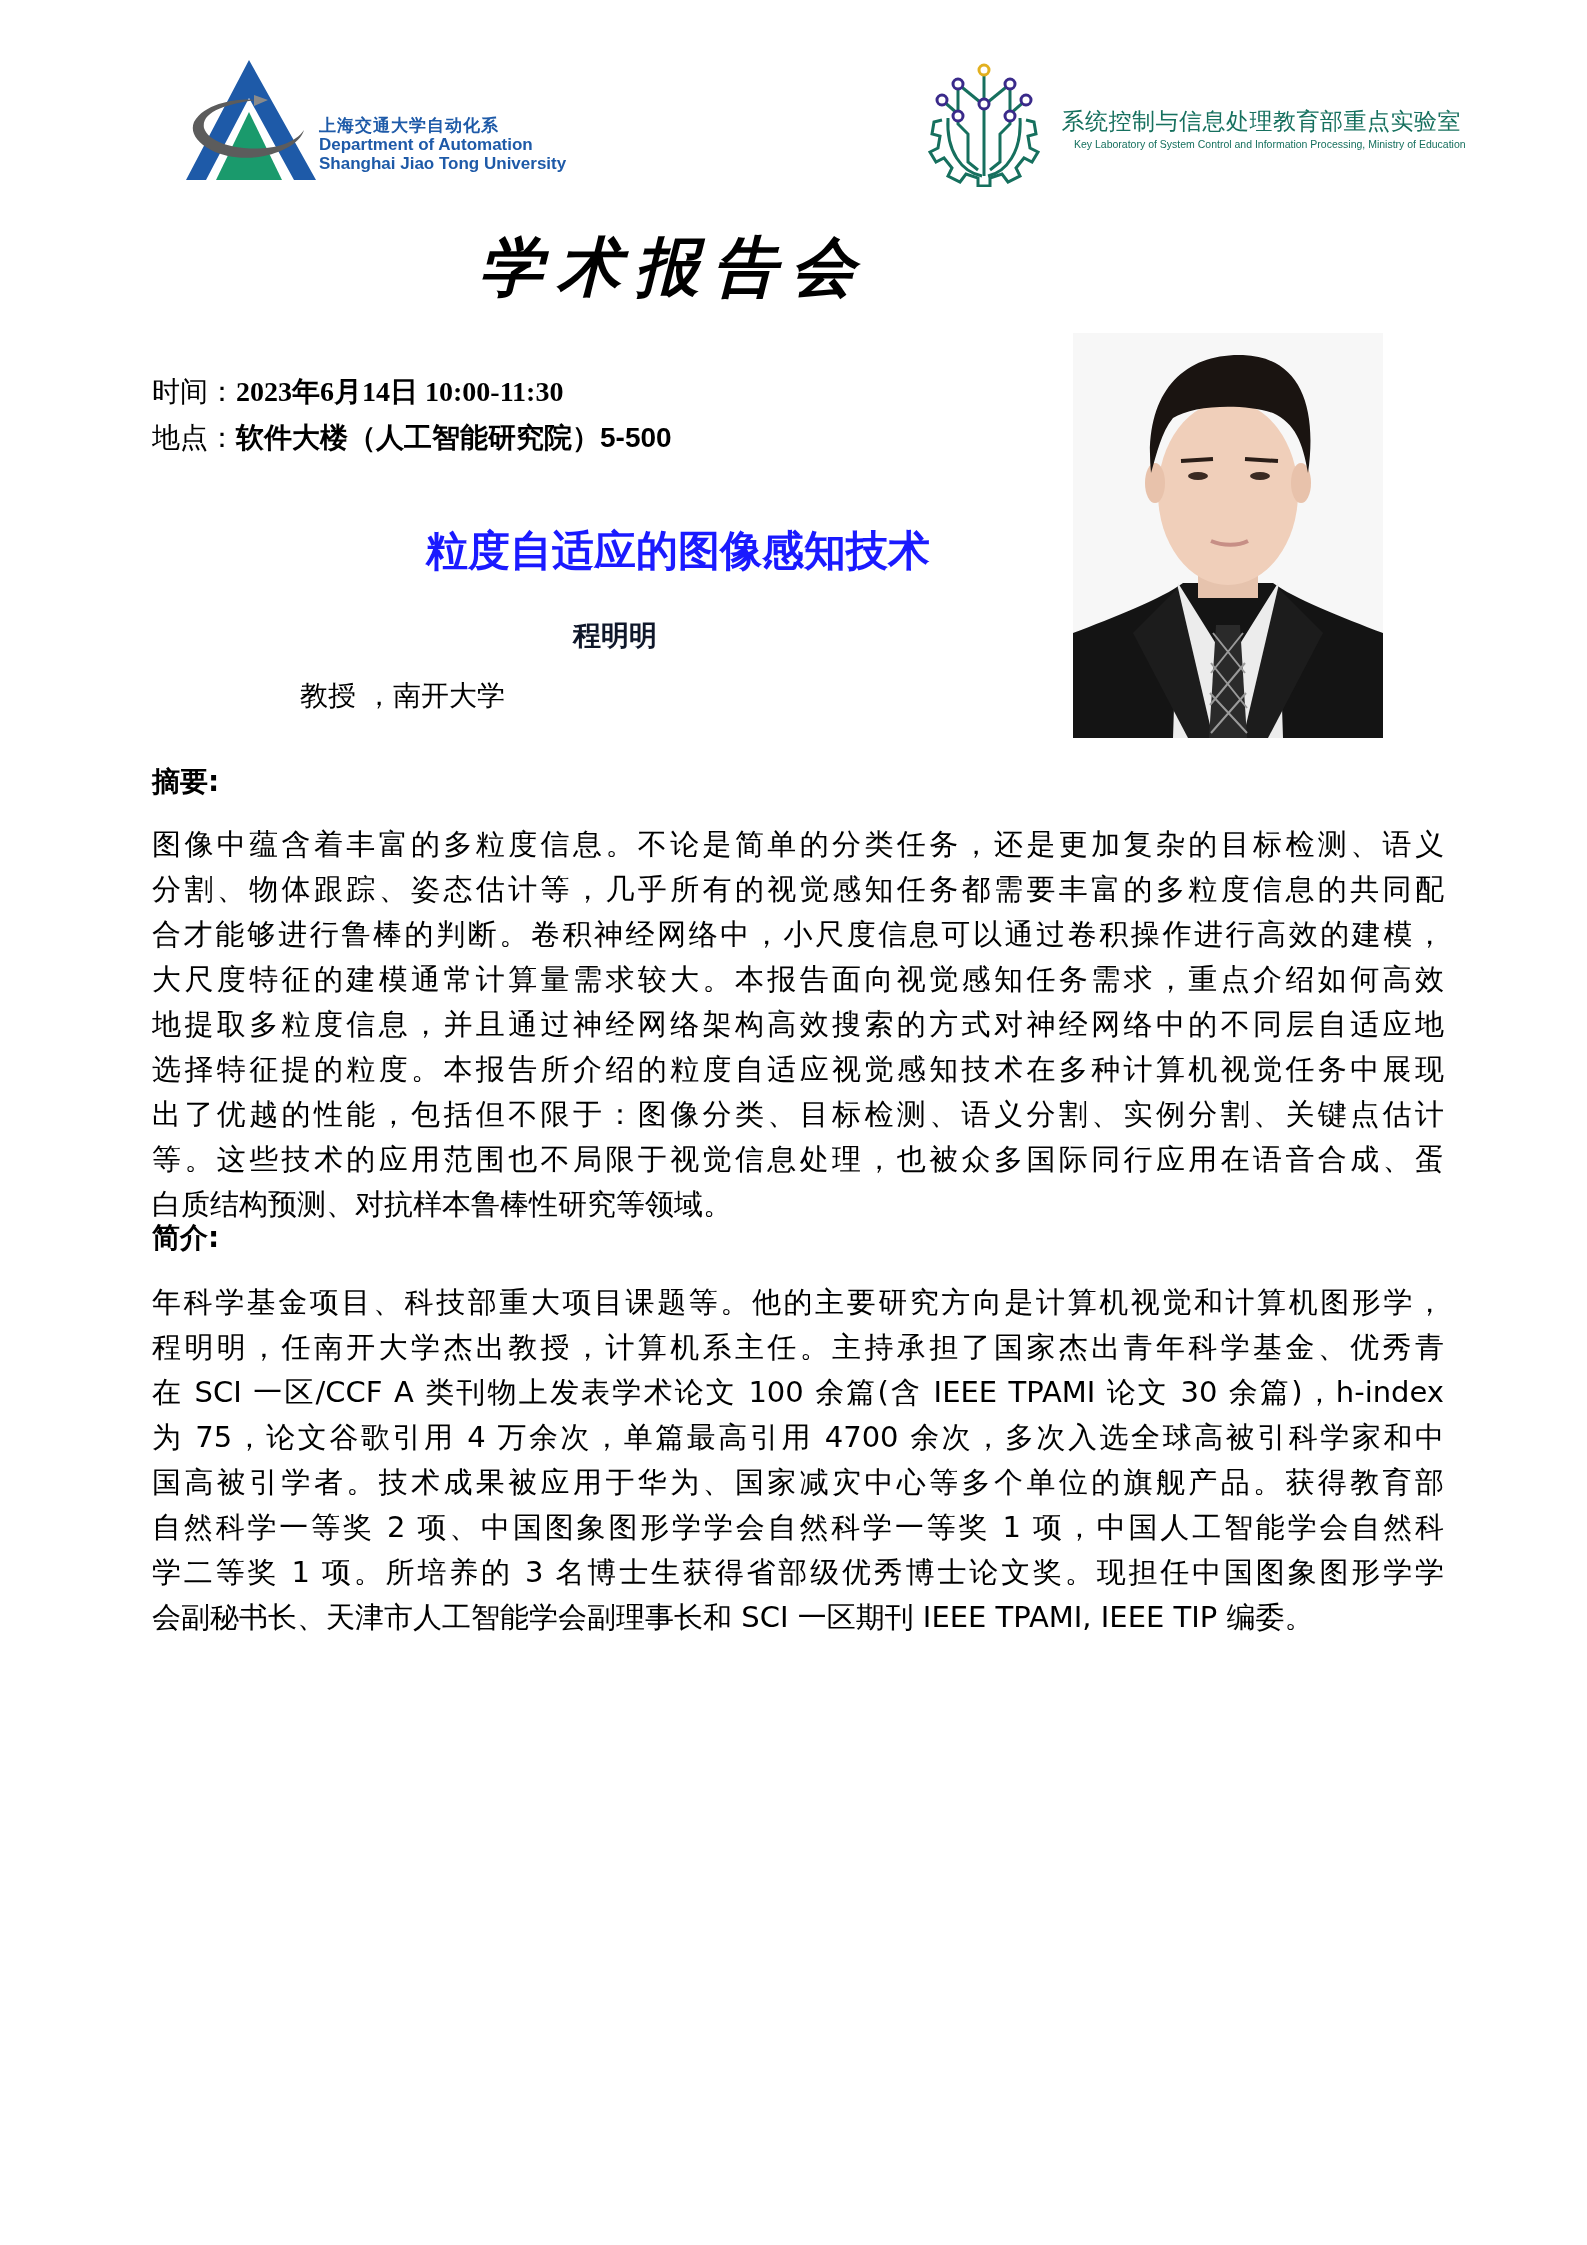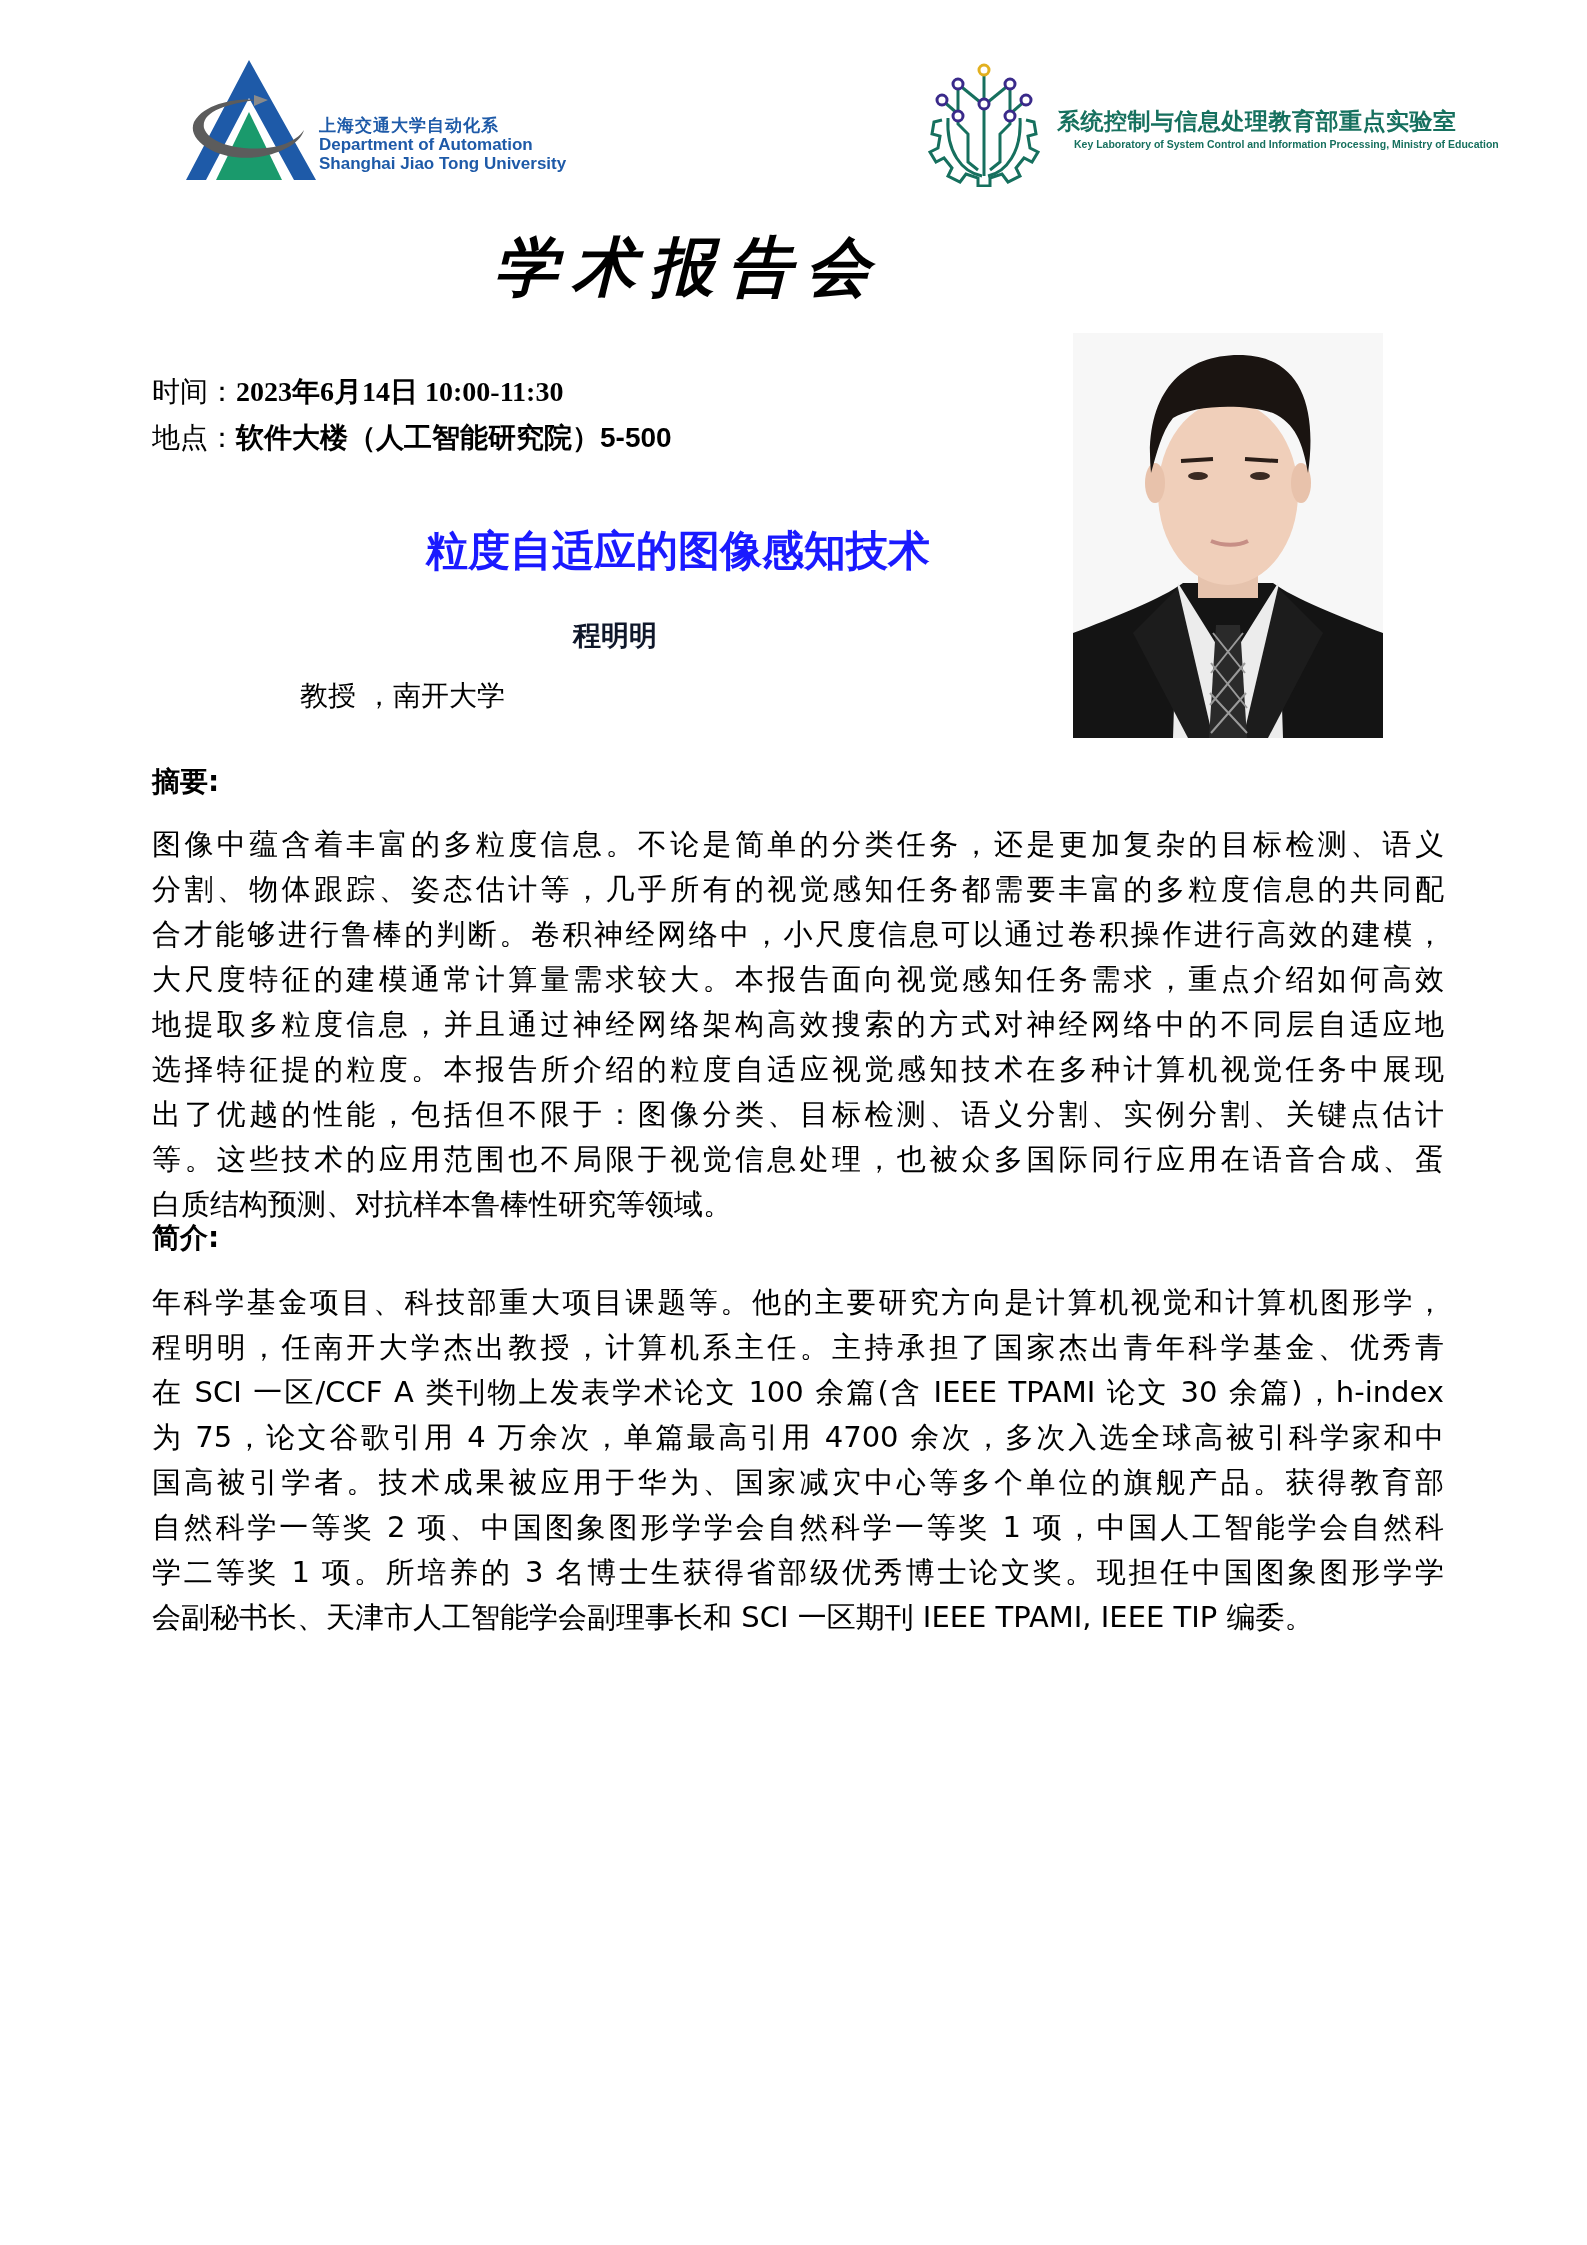--- a/index.html
+++ b/index.html
@@ -11,26 +11,26 @@
   .logo-sjtu { left: 186px; top: 60px; width: 420px; height: 125px; }
   .logo-sjtu svg { position: absolute; left: 0; top: 0; }
   .sjtu-text { position: absolute; left: 133px; top: 56px; color: #1e5aa8;
                font-family: "Liberation Sans", sans-serif; font-weight: bold; line-height: 19px; }
   .sjtu-cn { font-size: 17px; letter-spacing: 1px; }
   .sjtu-en { font-size: 17px; }
 
   .logo-lab { left: 922px; top: 62px; width: 540px; height: 125px; }
   .logo-lab svg { position: absolute; left: 0; top: 0; }
   .lab-text { position: absolute; left: 135px; top: 44px; color: #16705e;
-              font-family: "Liberation Sans", sans-serif; font-weight: bold; }
+              font-family: "Liberation Sans", sans-serif; font-weight: normal; text-align: center; }
   .lab-cn { font-size: 23px; letter-spacing: 0.5px; line-height: 30px; }
   .lab-en { font-size: 10.5px; line-height: 16px; white-space: nowrap; padding-left: 17px; }
 
   
-  .main-title { left: 479px; top: 222px; width: 420px; text-align: center;
+  .main-title { left: 464px; top: 222px; width: 420px; text-align: center;
                 font-family: "DejaVu Serif", serif; font-size: 64px; font-weight: bold;
                 letter-spacing: 14px; font-style: italic; line-height: 90px; }
 
   
   .info { left: 152px; font-size: 28px; font-weight: bold; line-height: 40px;
           font-family: "Liberation Sans", sans-serif; white-space: nowrap; }
   .info .lbl { font-weight: normal; }
   .info-time { top: 372px; font-family: Liberation Serif, serif; }
   .info-place { top: 418px; }
 

